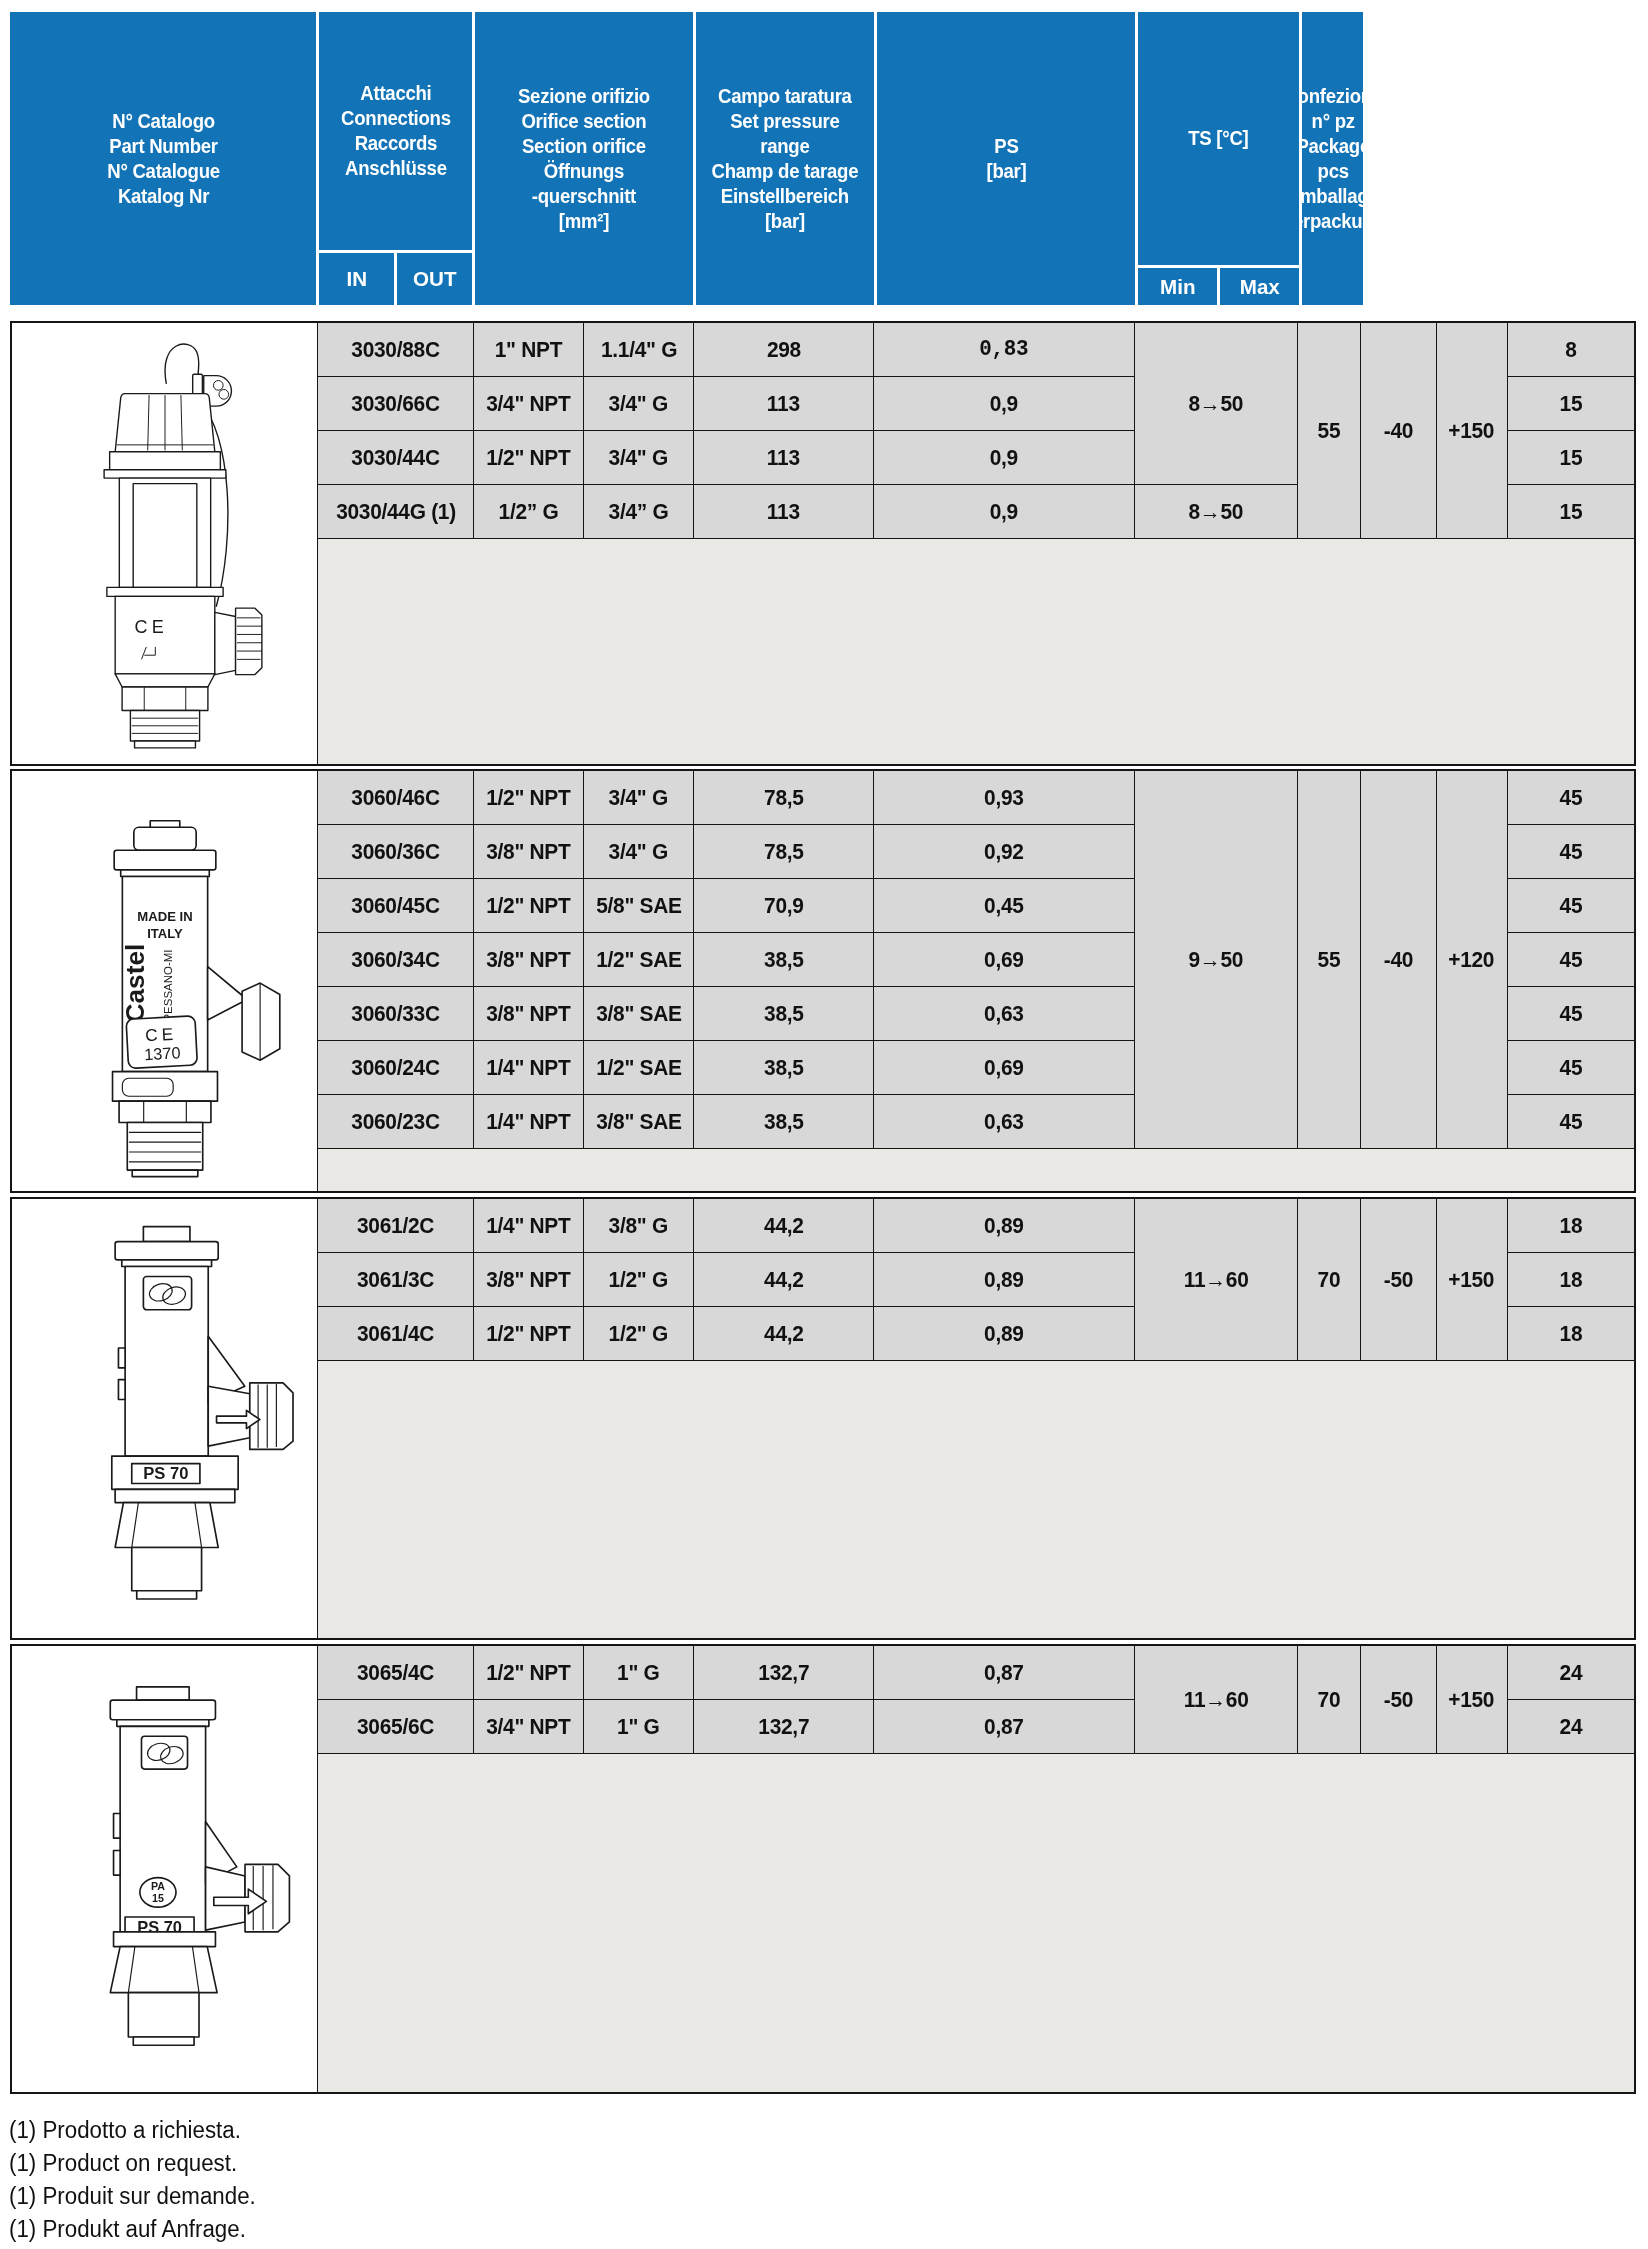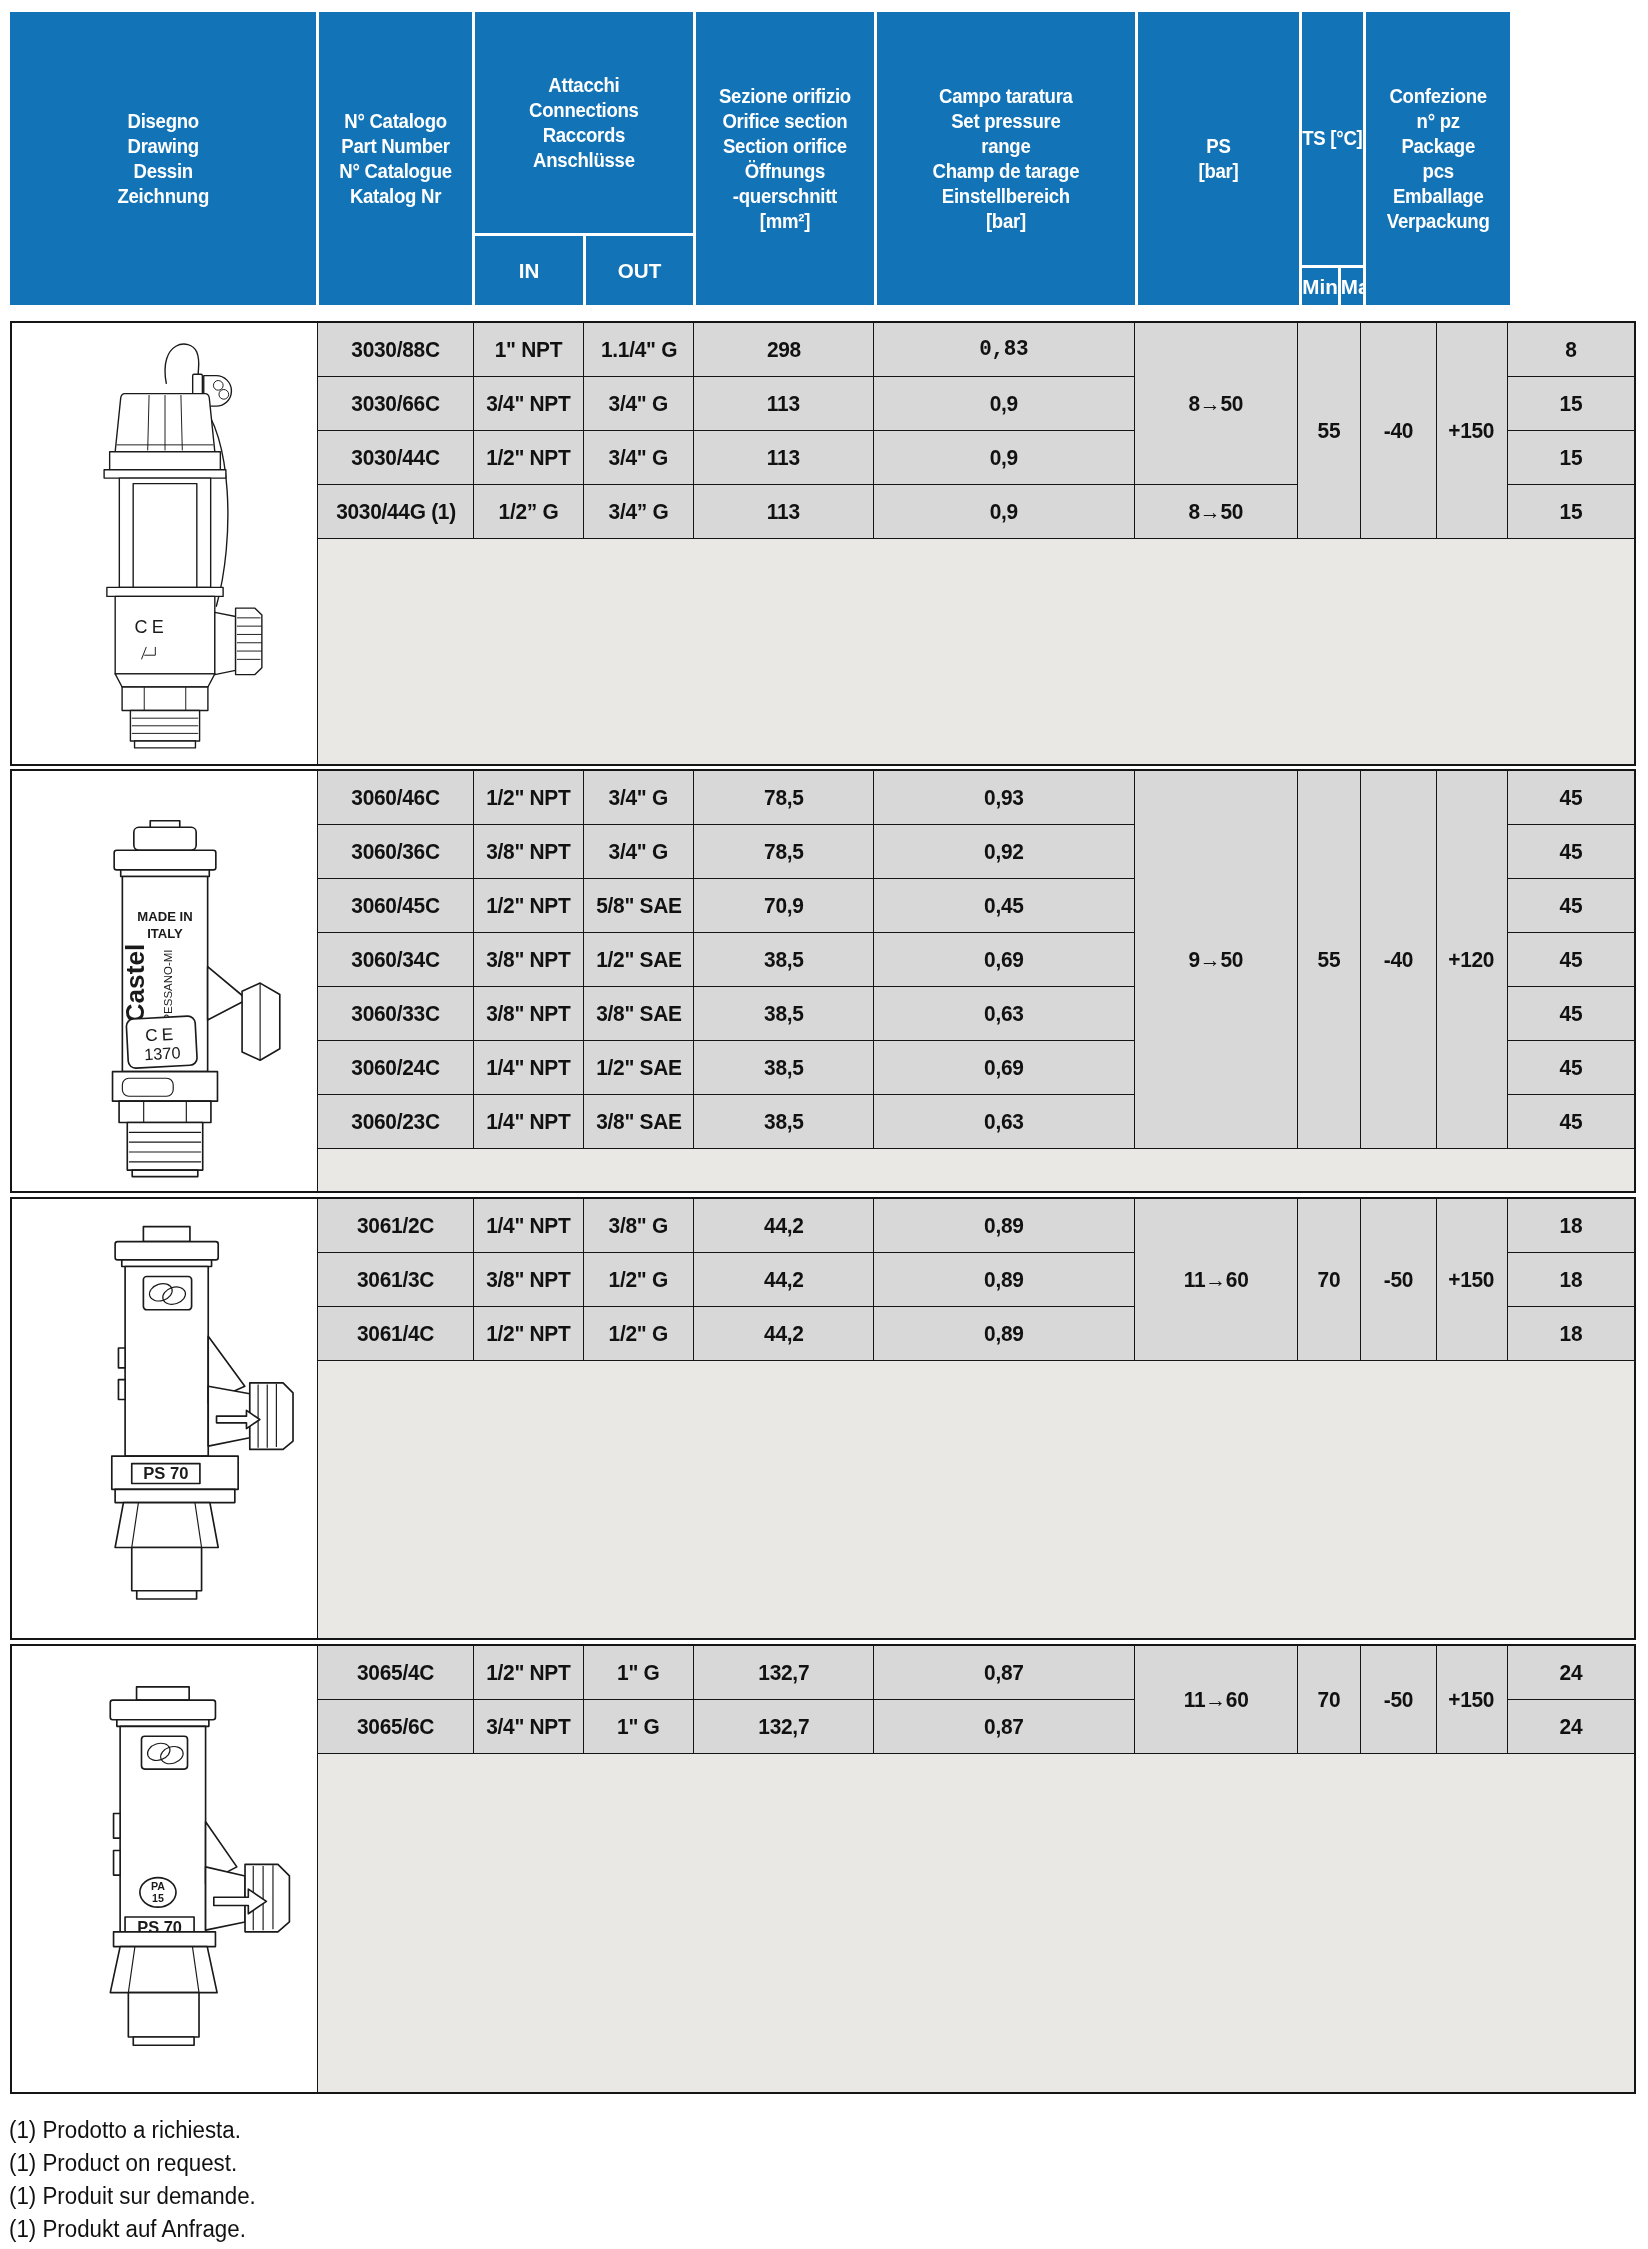--- a/index.html
+++ b/index.html
@@ -20,21 +20,21 @@
   .hcell { background:#1373b7; color:#fff; display:flex; flex-direction:column; overflow:hidden;justify-content:flex-end; }
   .hcell + .hcell { border-left:3.4px solid #fff; }
   .htop { flex:1; display:flex; align-items:center; justify-content:center; }
   .hlines { text-align:center; font-weight:bold; font-size:20px; line-height:25px;
             letter-spacing:-0.3px; transform:scaleX(0.93); white-space:nowrap; }
   .hlines.small { font-size:19px; }
   .hsub { display:flex; }
   .hsub .hsubcell { flex:1; display:flex; align-items:center; justify-content:center;
                     border-top:3.4px solid #fff; font-weight:bold; font-size:20.6px; }
   .hsubcell.sepl { border-left:3.4px solid #fff; }
-  .hsub.conn-sub { height:72px; }
+  .hsub.conn-sub { height:55px; }
   .hsub.ts-sub   { height:40px; }
 
   
   .group {
     position:absolute; left:10.3px; width:1626px;
     border:2.6px solid #151515; display:flex; background:#e9e8e4;
   }
   .g1 { top:321px;  height:445px; }
   .g2 { top:769px;  height:424px; }
   .g3 { top:1197px; height:443px; }
@@ -63,30 +63,20 @@
   .notes { position:absolute; left:8.6px; top:2114px; font-size:23px; line-height:33px;
            transform:scaleX(0.97); transform-origin:left top; }
 </style>
 </head>
 <body>
 
 <div class="page">
 
   <div class="header">
 
-    <div class="hcell">
-      <div class="htop">
-          <div class="hlines">
-        <div>Disegno</div>
-        <div>Drawing</div>
-        <div>Dessin</div>
-        <div>Zeichnung</div>
-      </div>
-        </div>
-    </div>
 
     <div class="hcell">
       <div class="htop">
           <div class="hlines">
         <div>N° Catalogo</div>
         <div>Part Number</div>
         <div>N° Catalogue</div>
         <div>Katalog Nr</div>
       </div>
         </div>

